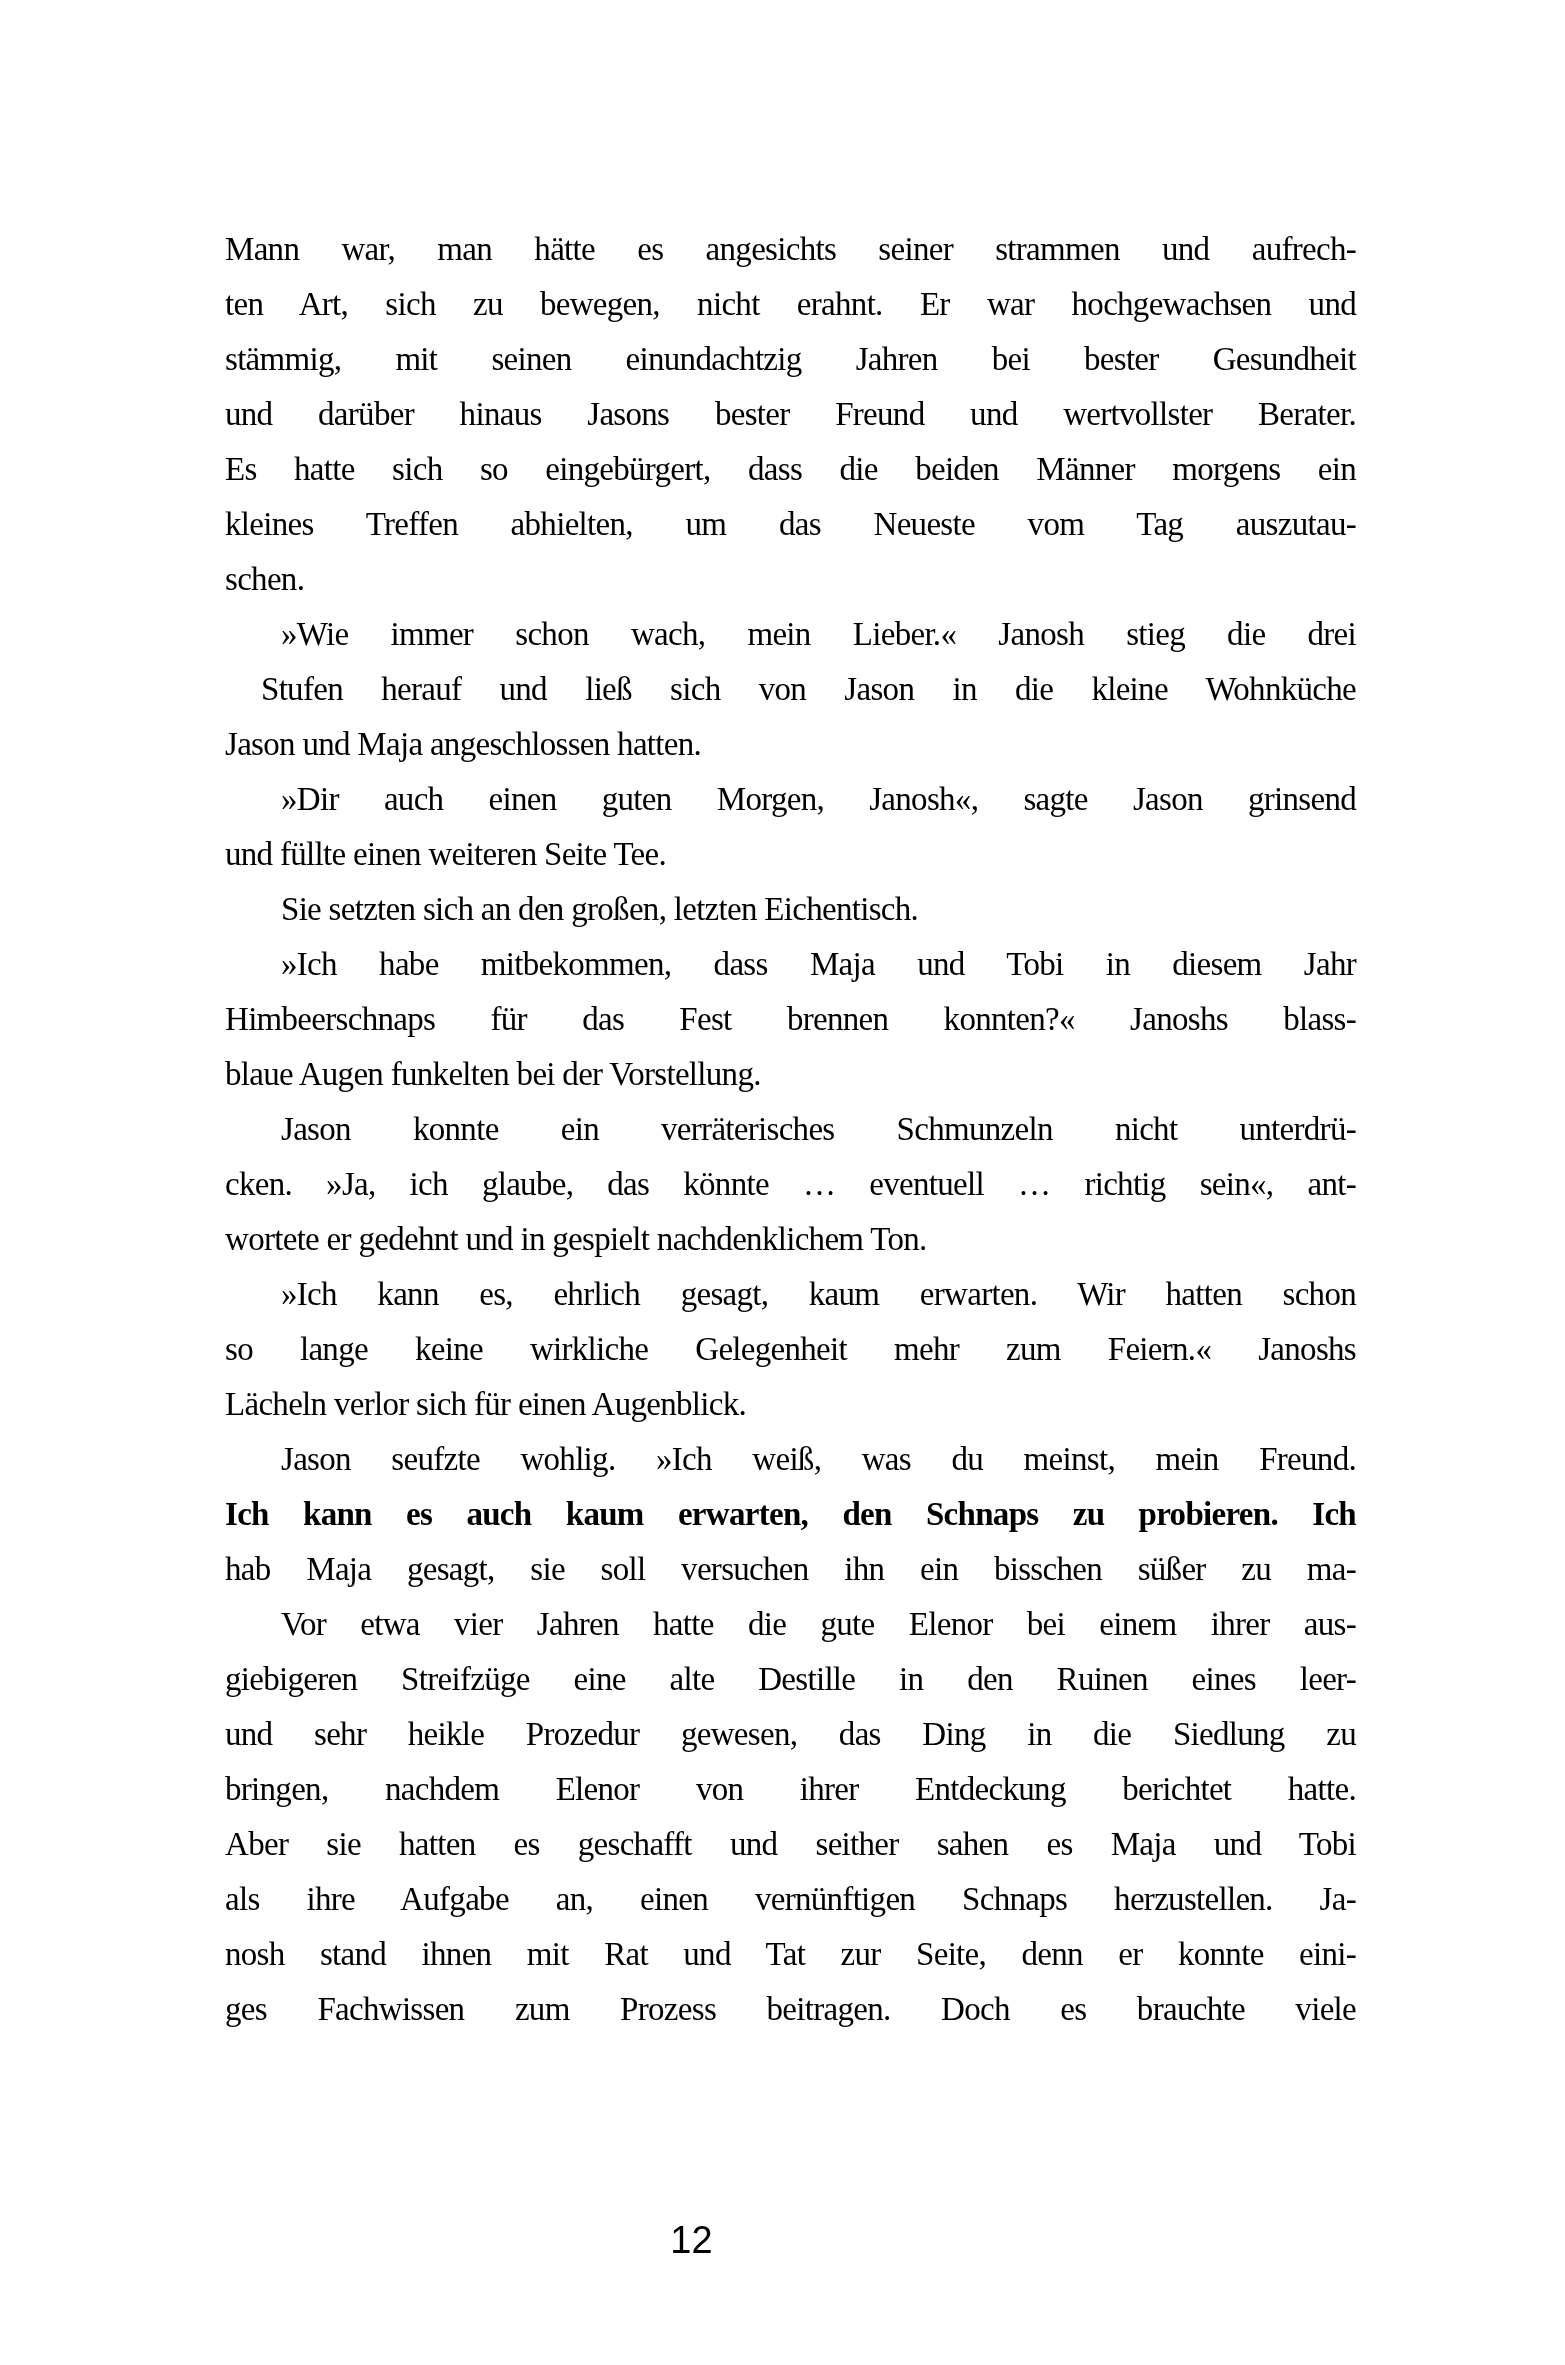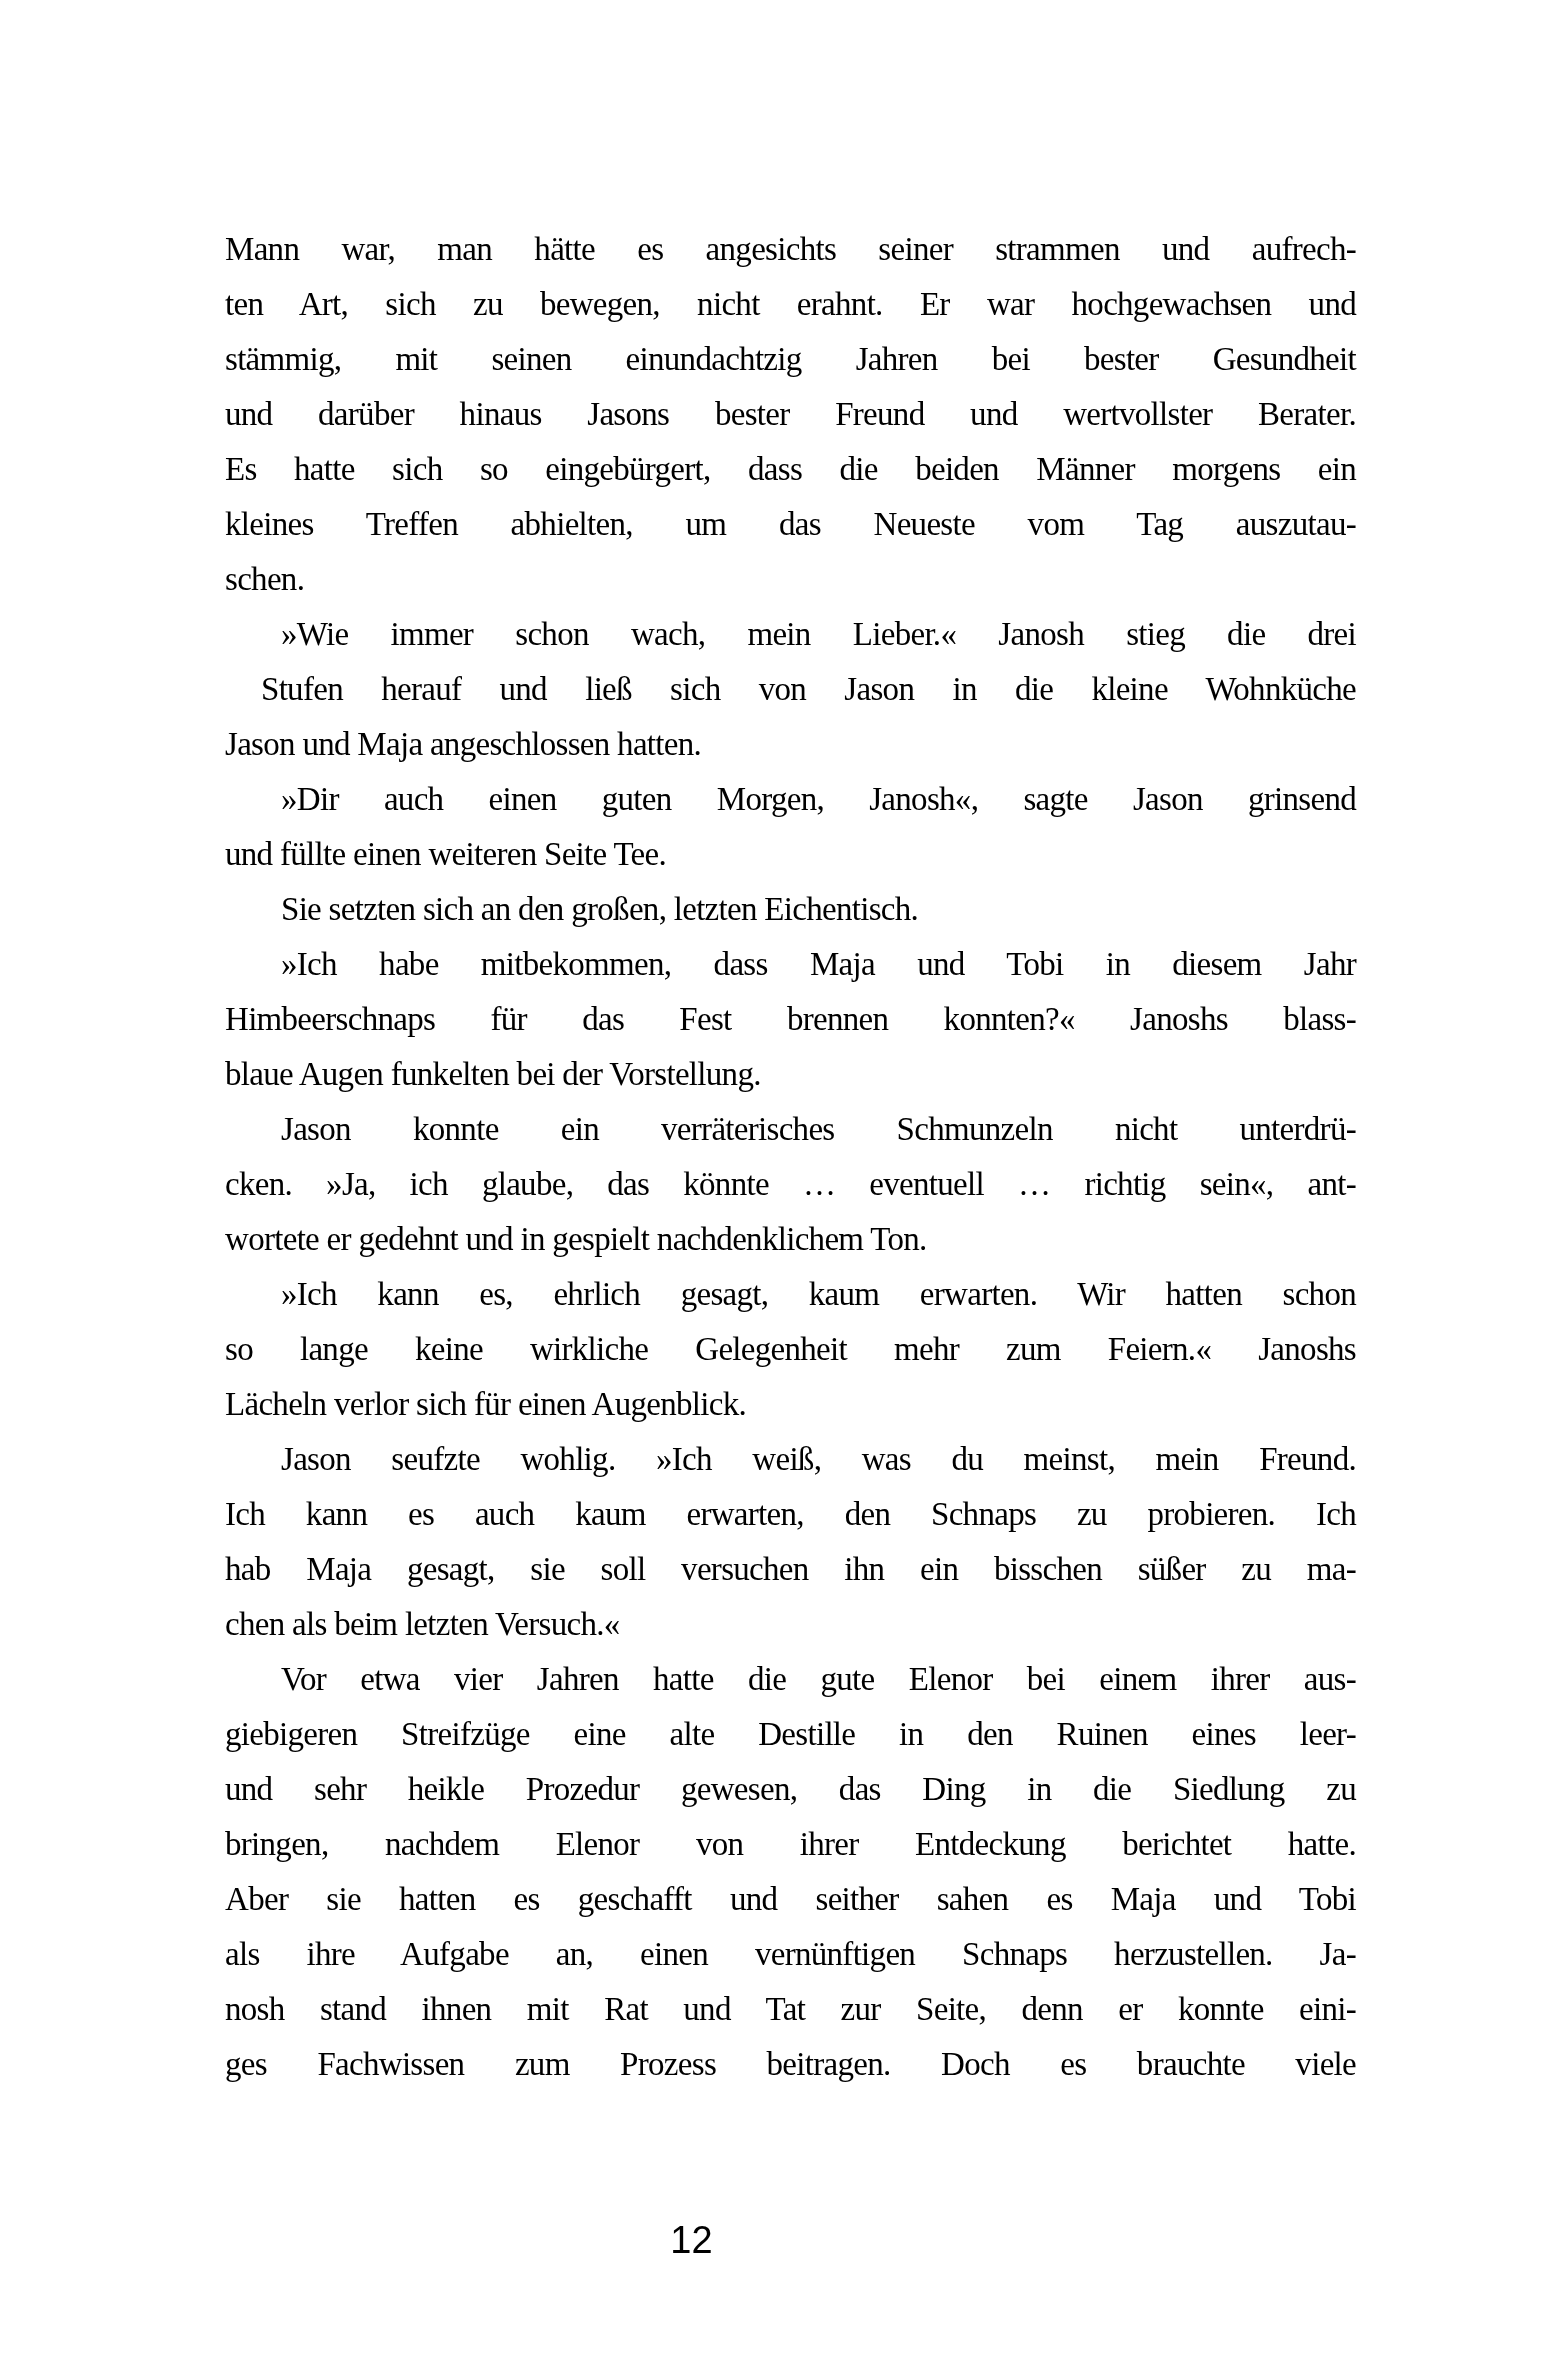--- a/index.html
+++ b/index.html
@@ -48,23 +48,22 @@
       <div class="line indent"><span style="white-space: nowrap;">»Ich habe mitbekommen, dass Maja und Tobi in diesem Jahr</span></div>
       <div class="line"><span style="white-space: nowrap;">Himbeerschnaps für das Fest brennen konnten?« Janoshs blass-</span></div>
       <div class="line last">blaue Augen funkelten bei der Vorstellung.</div>
       <div class="line indent"><span style="white-space: nowrap;">Jason konnte ein verräterisches Schmunzeln nicht unterdrü-</span></div>
       <div class="line"><span style="white-space: nowrap;">cken. »Ja, ich glaube, das könnte … eventuell … richtig sein«, ant-</span></div>
       <div class="line last">wortete er gedehnt und in gespielt nachdenklichem Ton.</div>
       <div class="line indent"><span style="white-space: nowrap;">»Ich kann es, ehrlich gesagt, kaum erwarten. Wir hatten schon</span></div>
       <div class="line"><span style="white-space: nowrap;">so lange keine wirkliche Gelegenheit mehr zum Feiern.« Janoshs</span></div>
       <div class="line last">Lächeln verlor sich für einen Augenblick.</div>
       <div class="line indent"><span style="white-space: nowrap;">Jason seufzte wohlig. »Ich weiß, was du meinst, mein Freund.</span></div>
-      <div class="line"><span style="white-space: nowrap;">Ich kann es auch kaum erwarten, den Schnaps zu probieren. Ich</span></div>
+      <div class="line"><span style="white-space: nowrap; font-weight: bold;">Ich kann es auch kaum erwarten, den Schnaps zu probieren. Ich</span></div>
       <div class="line"><span style="white-space: nowrap;">hab Maja gesagt, sie soll versuchen ihn ein bisschen süßer zu ma-</span></div>
-      <div class="line last">chen als beim letzten Versuch.«</div>
       <div class="line indent"><span style="white-space: nowrap;">Vor etwa vier Jahren hatte die gute Elenor bei einem ihrer aus-</span></div>
       <div class="line"><span style="white-space: nowrap;">giebigeren Streifzüge eine alte Destille in den Ruinen eines leer-</span></div>
       <div class="line"><span style="white-space: nowrap;">und sehr heikle Prozedur gewesen, das Ding in die Siedlung zu</span></div>
       <div class="line"><span style="white-space: nowrap;">bringen, nachdem Elenor von ihrer Entdeckung berichtet hatte.</span></div>
       <div class="line"><span style="white-space: nowrap;">Aber sie hatten es geschafft und seither sahen es Maja und Tobi</span></div>
       <div class="line"><span style="white-space: nowrap;">als ihre Aufgabe an, einen vernünftigen Schnaps herzustellen. Ja-</span></div>
       <div class="line"><span style="white-space: nowrap;">nosh stand ihnen mit Rat und Tat zur Seite, denn er konnte eini-</span></div>
       <div class="line"><span style="white-space: nowrap;">ges Fachwissen zum Prozess beitragen. Doch es brauchte viele</span></div>
     </div>
   <div class="page-number">12</div>

